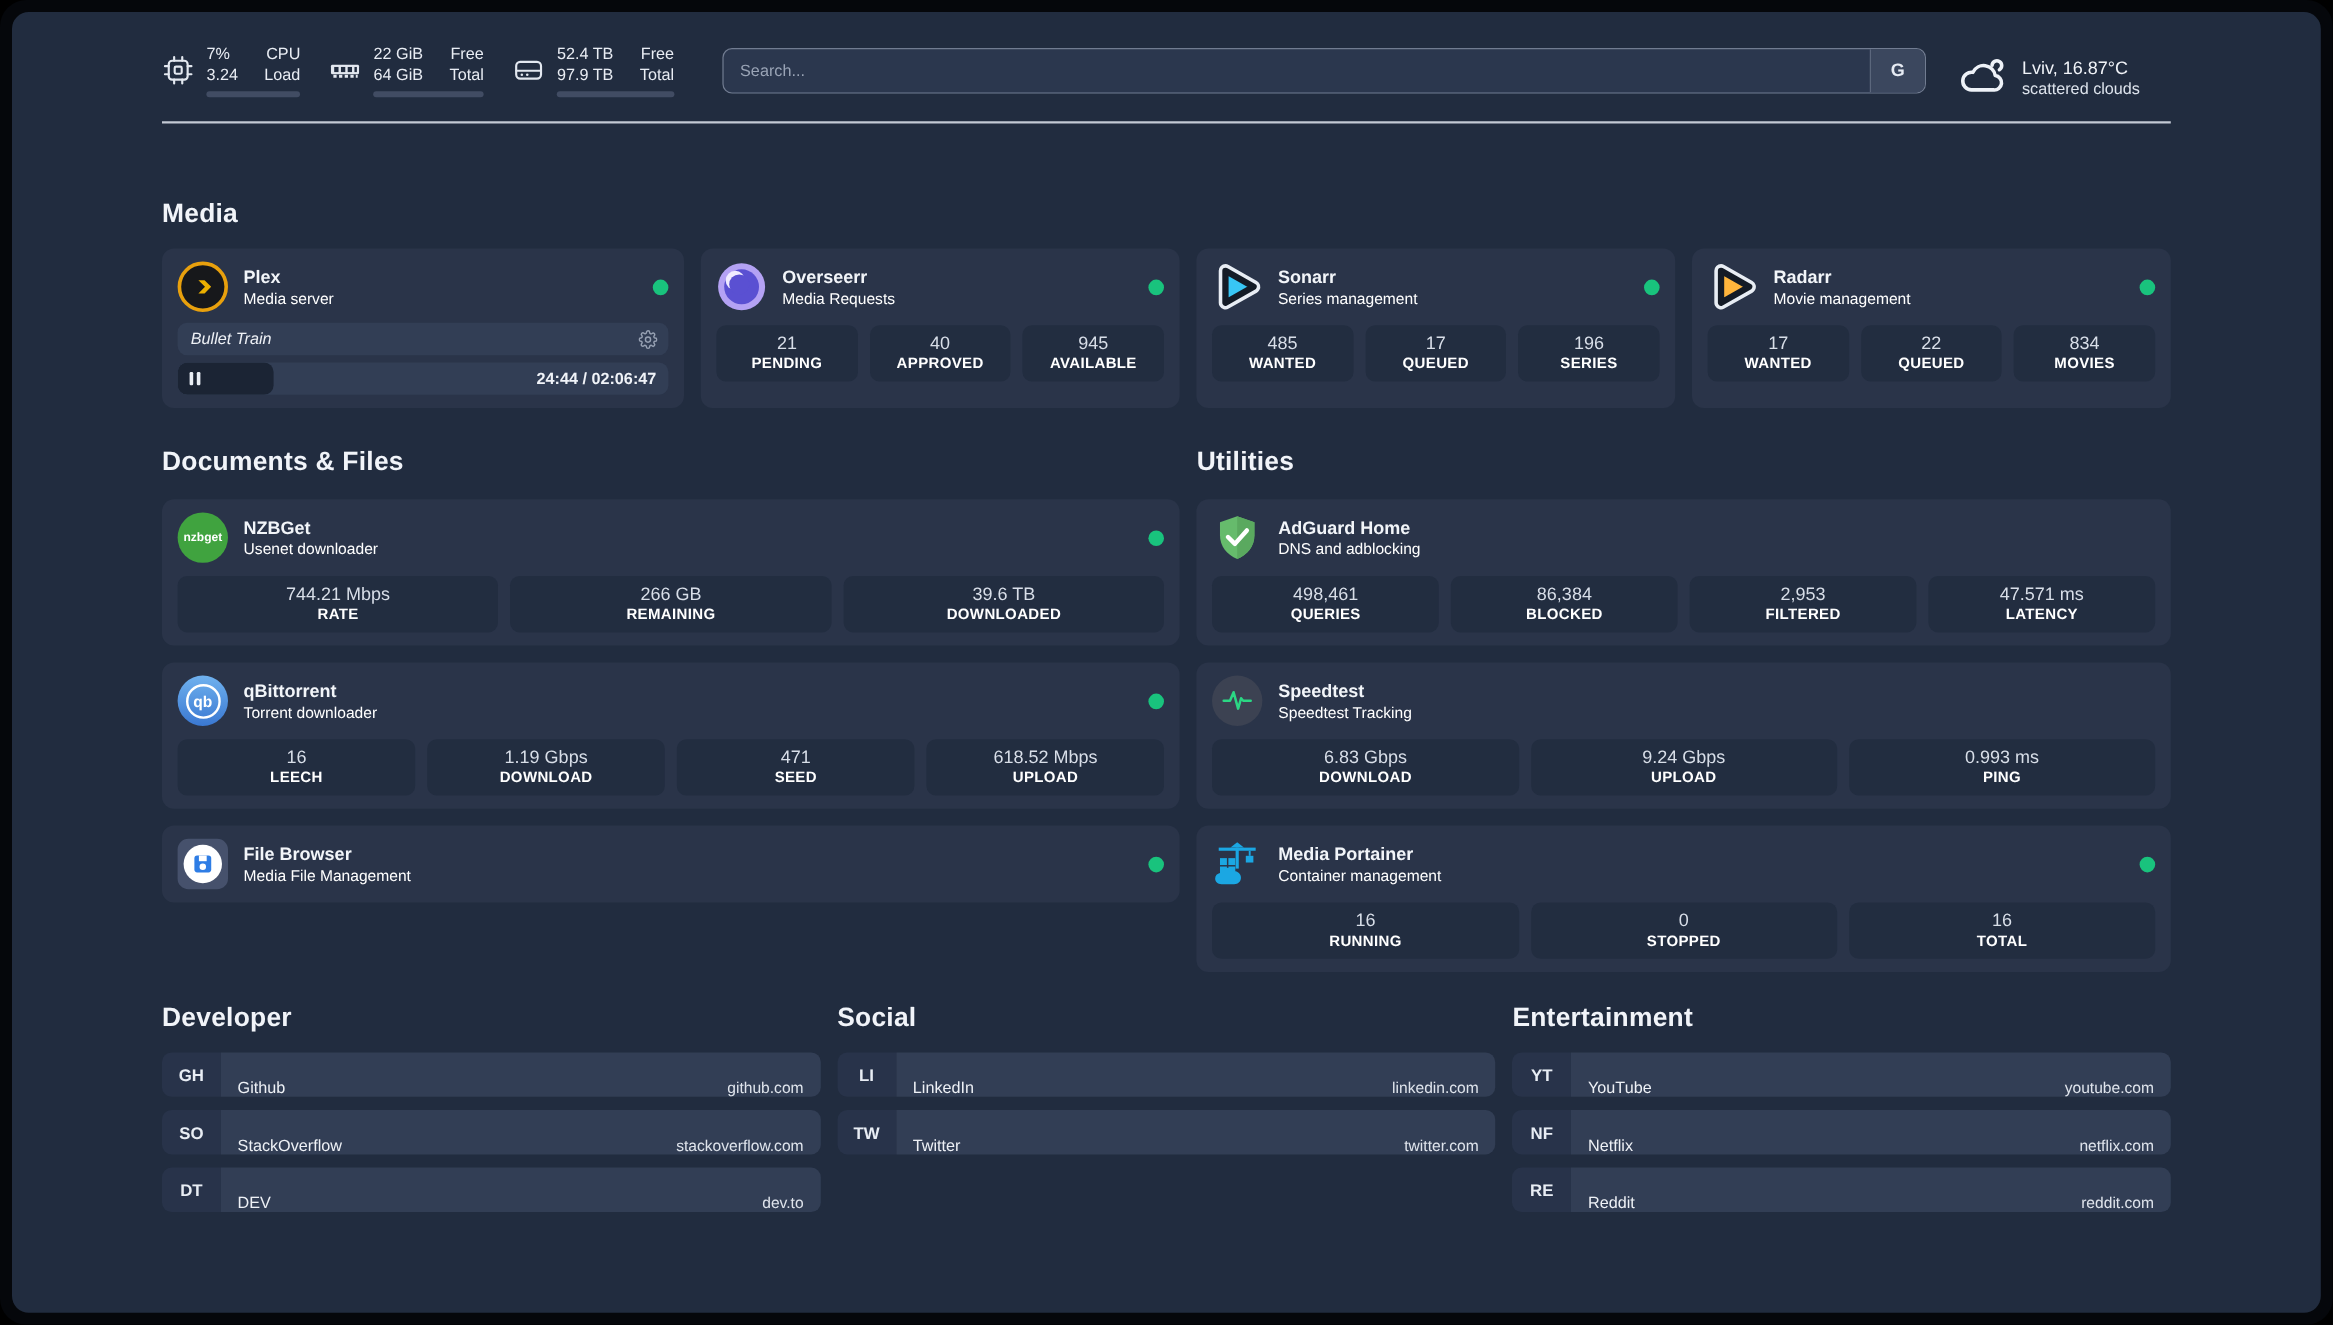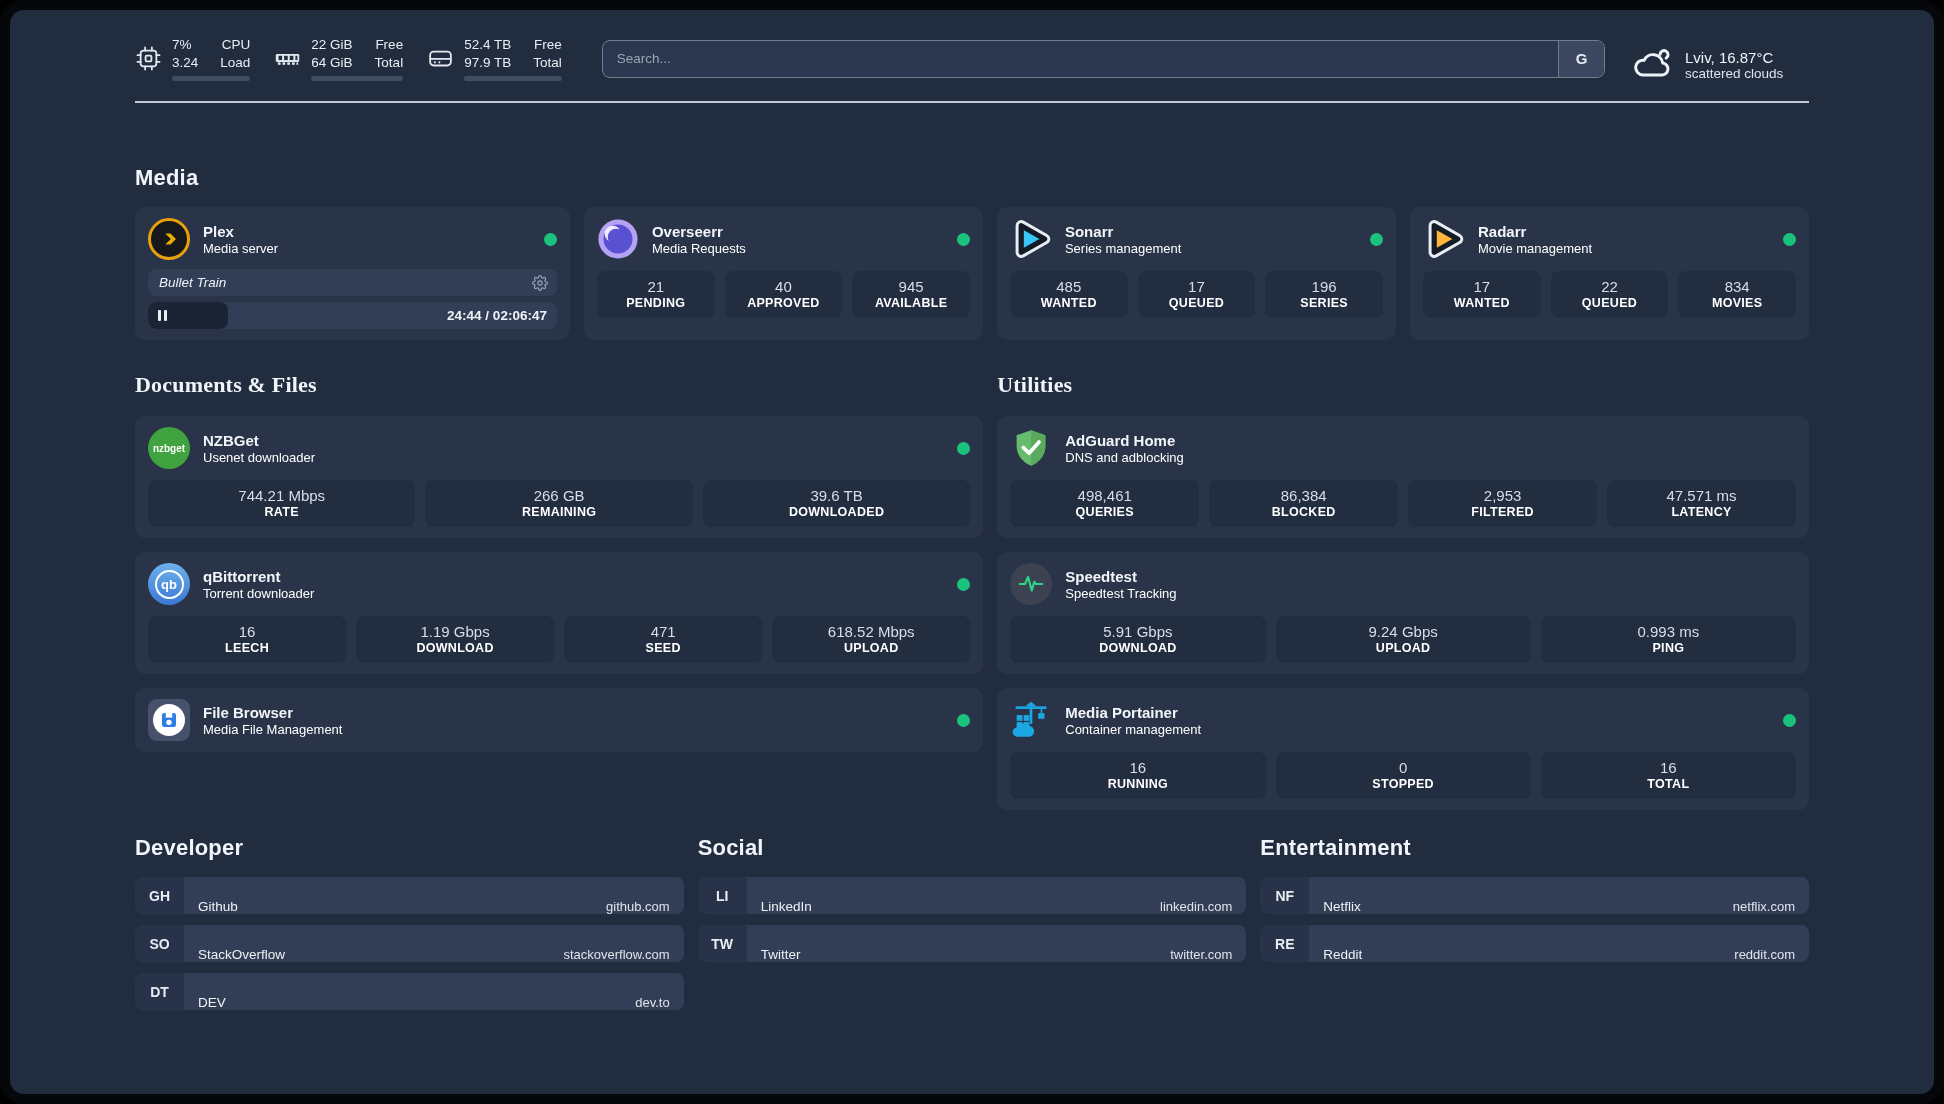--- a/index.html
+++ b/index.html
@@ -35,21 +35,21 @@
   .weather .wcond { font-size:13.5px; color:#dde3ec; }
 
   .divider { border:none; border-top:2px solid rgba(230,236,245,.82); margin-top:20px; }
 
   
   h2.sec { font-size:22px; font-weight:600; color:#f1f4f9; letter-spacing:.2px; }
   .sec-media { margin-top:62px; }
   .cards-media { display:grid; grid-template-columns:1.09fr 1fr 1fr 1fr; gap:14px; margin-top:16px; }
   .two-col { display:grid; grid-template-columns:1.045fr 1fr; gap:14px; margin-top:32px; align-items:start; }
   .col-stack { display:flex; flex-direction:column; gap:14px; }
-  .col-stack h2 { margin-bottom:4px;font-family:Liberation Serif, serif; }
+  .col-stack h2 { margin-bottom:4px; }
 
   
   .card { background:#2a3449; border-radius:10px; padding:11px 13px; cursor:pointer; }
   .app-head { display:flex; align-items:center; gap:13px; }
   .app-icon { width:42px; height:42px; flex:0 0 auto; display:flex; align-items:center; justify-content:center; }
   .app-icon svg { width:100%; height:100%; }
   .titles { display:flex; flex-direction:column; gap:1px; }
   .app-title { font-size:15px; font-weight:600; color:#f2f5f9; }
   .app-sub { font-size:13px; color:#ffffff; }
   .status-dot { width:13px; height:13px; border-radius:50%; background:#19c37d; margin-left:auto; flex:0 0 auto; }
@@ -448,21 +448,21 @@
                     </svg>
                   </span>
                 </span>
                 <span class="titles">
                   <span class="app-title">Speedtest</span>
                   <span class="app-sub">Speedtest Tracking</span>
                 </span>
               </div>
               <div class="stats-row">
                 <div class="tile">
-                  <div class="tval">5.91 Gbps</div>
+                  <div class="tval">6.83 Gbps</div>
                   <div class="tlbl">DOWNLOAD</div>
                 </div>
                 <div class="tile">
                   <div class="tval">9.24 Gbps</div>
                   <div class="tlbl">UPLOAD</div>
                 </div>
                 <div class="tile">
                   <div class="tval">0.993 ms</div>
                   <div class="tlbl">PING</div>
                 </div>
@@ -549,20 +549,27 @@
             <span class="link-abbr">TW</span>
             <span class="link-body">
               <span class="link-name">Twitter</span>
               <span class="link-url">twitter.com</span>
             </span>
           </div>
         </div>
         <div class="links-col">
           <h2 class="sec">Entertainment</h2>
           <div class="link-row">
+            <span class="link-abbr">YT</span>
+            <span class="link-body">
+              <span class="link-name">YouTube</span>
+              <span class="link-url">youtube.com</span>
+            </span>
+          </div>
+          <div class="link-row">
             <span class="link-abbr">NF</span>
             <span class="link-body">
               <span class="link-name">Netflix</span>
               <span class="link-url">netflix.com</span>
             </span>
           </div>
           <div class="link-row">
             <span class="link-abbr">RE</span>
             <span class="link-body">
               <span class="link-name">Reddit</span>

